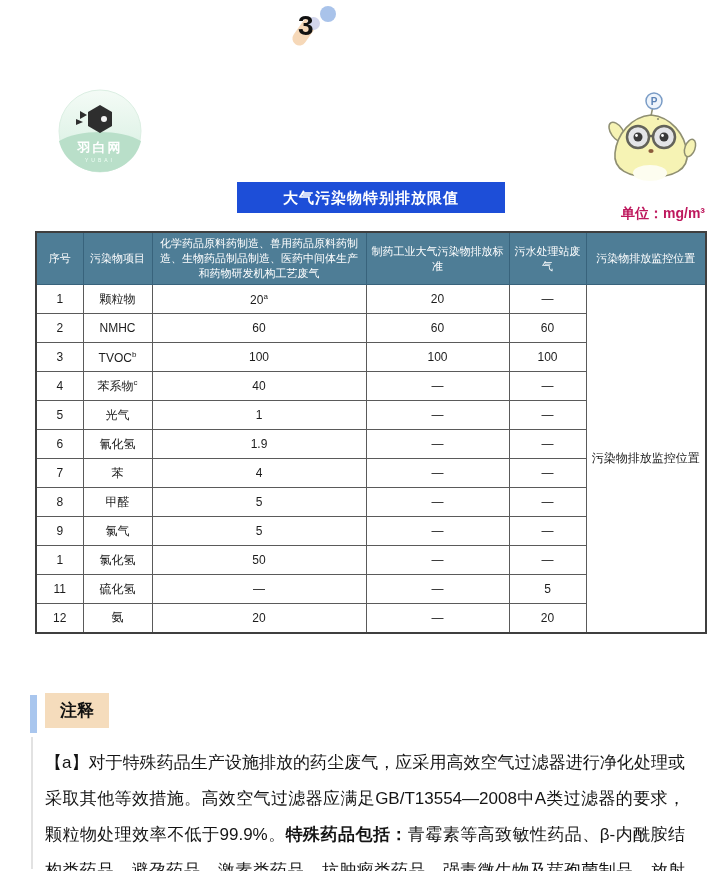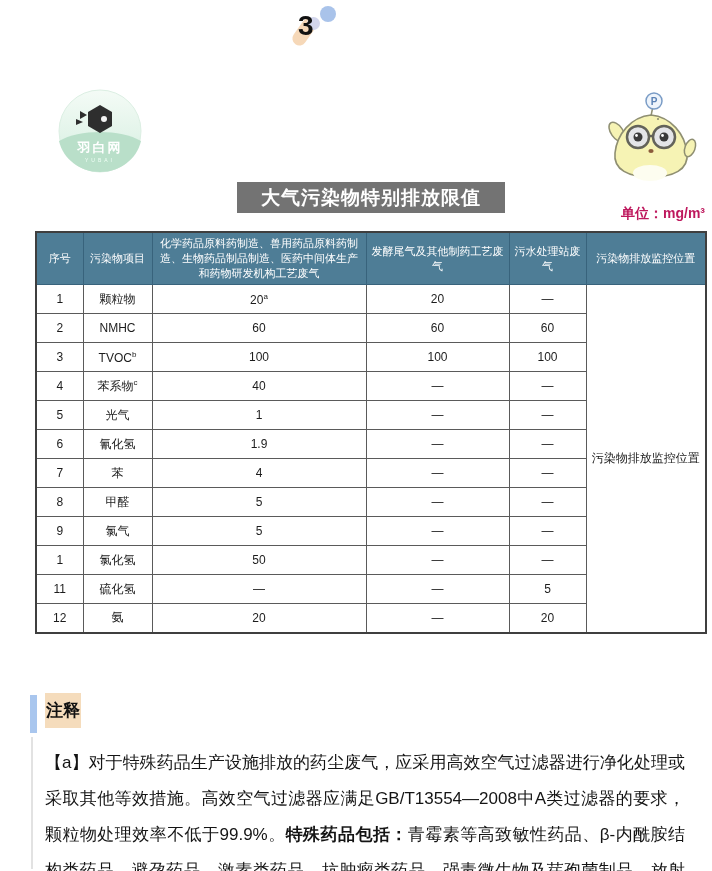--- a/index.html
+++ b/index.html
@@ -15,40 +15,40 @@
   .pagenum .num { position:absolute; left:4px; top:6px; font-size:28px; font-weight:bold; color:#111; }
 
   
   .logo { position:absolute; left:57px; top:88px; width:86px; height:86px; }
   .titles { position:absolute; left:145px; width:425px; top:86px; text-align:center; color:#0d0d0d; }
   .title-line { font-size:31px; font-weight:bold; line-height:41px; letter-spacing:0.5px; white-space:nowrap; }
   .mascot { position:absolute; right:10px; top:90px; width:102px; height:92px; }
 
   
   .banner { position:absolute; left:237px; top:182px; width:268px; height:31px; line-height:31px;
-            text-align:center; background:#737373; color:#fff; font-size:19px; font-weight:bold; letter-spacing:1px; }
+            text-align:center; background:#1d4ed8; color:#fff; font-size:15px; font-weight:bold; letter-spacing:1px; }
 
   
   .unit { position:absolute; right:7px; top:205px; font-size:14px; font-weight:bold; color:#be185d; }
 
   
   .table-wrap { position:absolute; left:35px; top:231px; width:670px; }
   table { border-collapse:collapse; width:100%; table-layout:fixed; border:2px solid #3f3f3f; }
   th { background:#4e7d96; color:#fff; font-weight:normal; font-size:11px; line-height:15px;
        padding:3px 5px; border:1px solid #38637c; text-align:center; vertical-align:middle; height:50px; }
   td { border:1px solid #5a5a5a; font-size:12px; color:#1c1c1c; text-align:center; vertical-align:middle;
        height:29px; padding:0 4px; }
   td sup, th sup { font-size:8px; }
   .monitor-cell { font-size:12px; }
 
   
   .notes { position:absolute; left:30px; top:693px; width:662px; height:178px; }
   .gray-line { position:absolute; left:1px; top:44px; width:2px; height:132px; background:#e2e2e2; }
   .blue-bar { position:absolute; left:0; top:2px; width:7px; height:38px; background:#a9c6ee; }
-  .note-label { display:inline-block; margin-left:15px; background:#f5dcbc; padding:6px 1px; font-size:17px;
+  .note-label { display:inline-block; margin-left:15px; background:#f5dcbc; padding:6px 15px; font-size:17px;
                 font-weight:bold; color:#111; }
   .note-text { margin:17px 7px 0 15px; font-size:17px; line-height:36px; color:#141414; text-align:justify; }
   .note-bold { font-weight:bold;margin-top:7px; }
 </style>
 </head>
 <body>
 
 <div class="page">
 
   <div class="pagenum">
@@ -111,21 +111,21 @@
           <col style="width:214px">
         <col style="width:143px">
           <col style="width:77px">
           <col style="width:120px">
       </colgroup>
       <thead>
         <tr>
           <th>序号</th>
           <th>污染物项目</th>
           <th>化学药品原料药制造、兽用药品原料药制造、生物药品制品制造、医药中间体生产和药物研发机构工艺废气</th>
-          <th>发酵尾气及其他制药工艺废气</th>
+          <th>制药工业大气污染物排放标准</th>
           <th>污水处理站废气</th>
           <th>污染物排放监控位置</th>
         </tr>
       </thead>
       <tbody>
           <tr>
             <td>1</td>
             <td>颗粒物</td>
             <td>20<sup>a</sup></td>
             <td>20</td>

